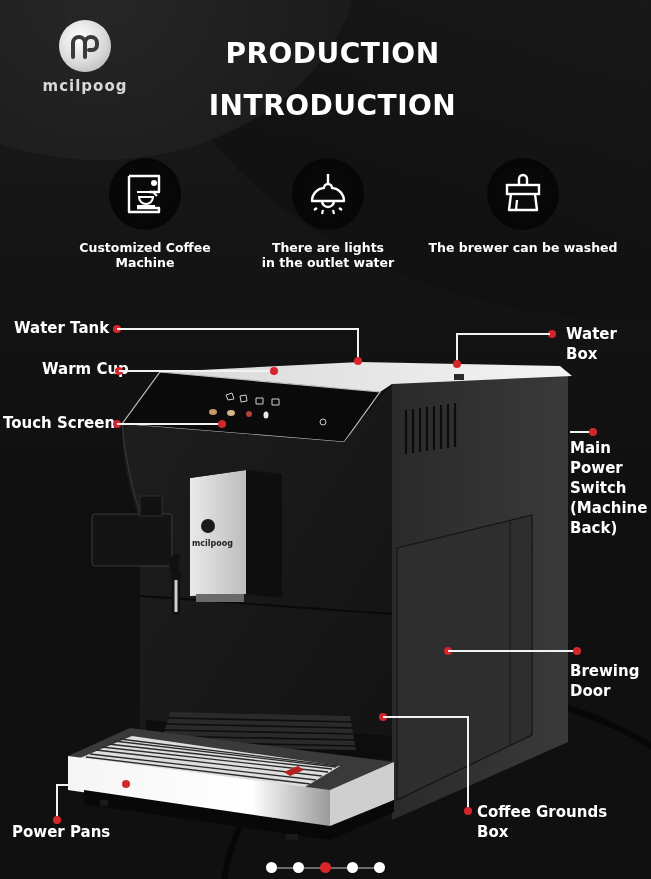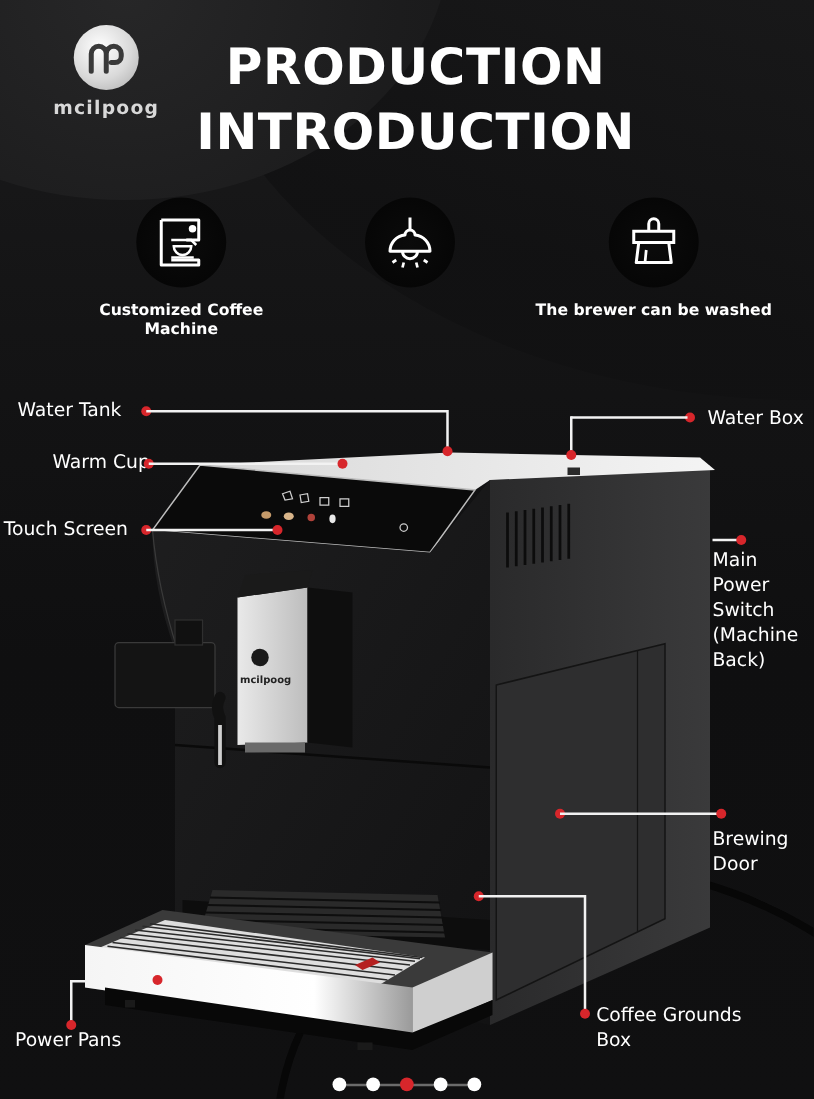--- a/index.html
+++ b/index.html
@@ -33,41 +33,41 @@
     display: flex; align-items: center; justify-content: center;
   }
   .brand-name {
     margin-top: 5px; color: #d8d8d8; font-family: "DejaVu Sans", sans-serif; font-weight: bold;
     font-size: 15px; letter-spacing: 1px;
   }
 
   
   .title {
     position: absolute; left: 150px; top: 28px; width: 365px; text-align: center; color: #ffffff;
-    font-family: "DejaVu Sans", sans-serif; font-weight: bold; font-size: 40px; line-height: 52px;
+    font-family: "DejaVu Sans", sans-serif; font-weight: bold; font-size: 28px; line-height: 52px;
     letter-spacing: 0.5px;
   }
 
   
   .feature { position: absolute; top: 158px; text-align: center; color: #fff; }
   .feature-circle {
     width: 72px; height: 72px; margin: 0 auto; border-radius: 50%;
     background: radial-gradient(circle at 50% 50%, #0b0b0b 0%, #060606 70%, #0a0a0a 100%);
     display: flex; align-items: center; justify-content: center;
   }
   .feature-label {
     margin-top: 10px; font-family: "DejaVu Sans", sans-serif; font-weight: bold; font-size: 12.5px; line-height: 15px;
   }
 
   
   .machine { position: absolute; left: 0; top: 0; width: 651px; height: 879px; pointer-events: none; }
 
   
   .callout-label {
-    position: absolute; color: #fff; font-family: "DejaVu Sans", sans-serif; font-weight: normal; font-size: 15px; line-height: 20px;
+    position: absolute; color: #fff; font-family: "DejaVu Sans", sans-serif; font-weight: bold; font-size: 15px; line-height: 20px;
   }
   .dot { position: absolute; width: 8px; height: 8px; border-radius: 50%; background: #d7262b; }
   .line-h { position: absolute; height: 2px; background: #f2f2f2; }
   .line-v { position: absolute; width: 2px; background: #f2f2f2; }
 
   
   .pager { position: absolute; left: 266px; top: 862px; width: 118px; height: 12px; }
   .pager-track { position: absolute; left: 4px; right: 4px; top: 5px; height: 2px; background: #6b6b6b; }
   .pager-dot { position: absolute; top: 0; width: 11px; height: 11px; border-radius: 50%; background: #ffffff; }
   .pager-dot.active { background: #d7262b; }
@@ -111,20 +111,24 @@
     <div class="feature-circle">
       <svg width="40" height="44" viewBox="0 0 40 44">
         <line x1="20" y1="2" x2="20" y2="12" stroke="#fff" stroke-width="2.4"></line>
         <path d="M20 12 a4 4 0 0 1 4 4 a13 13 0 0 1 12 13 H4 a13 13 0 0 1 12 -13 a4 4 0 0 1 4 -4 Z" fill="none" stroke="#fff" stroke-width="2.4" stroke-linejoin="round"></path>
         <path d="M14 29 a6 6 0 0 0 12 0" fill="none" stroke="#fff" stroke-width="2.4"></path>
         <line x1="9" y1="36" x2="6" y2="38" stroke="#fff" stroke-width="2.2"></line>
         <line x1="15" y1="38" x2="14" y2="42" stroke="#fff" stroke-width="2.2"></line>
         <line x1="25" y1="38" x2="26" y2="42" stroke="#fff" stroke-width="2.2"></line>
         <line x1="31" y1="36" x2="34" y2="38" stroke="#fff" stroke-width="2.2"></line>
       </svg>
+    </div>
+    <div class="feature-label">
+      <div>There are lights</div>
+      <div>in the outlet water</div>
     </div>
   </div>
 
   <div class="feature" style="left:428px; width:190px;">
     <div class="feature-circle">
       <svg width="40" height="44" viewBox="0 0 40 44">
         <path d="M16 13 V7 a4 4 0 0 1 8 0 V13" fill="none" stroke="#fff" stroke-width="2.4"></path>
         <rect x="4" y="13" width="32" height="9" fill="none" stroke="#fff" stroke-width="2.4"></rect>
         <path d="M8 22 L6 38 H34 L32 22" fill="none" stroke="#fff" stroke-width="2.4" stroke-linejoin="round"></path>
         <line x1="14" y1="28" x2="13" y2="38" stroke="#fff" stroke-width="2.2"></line>

